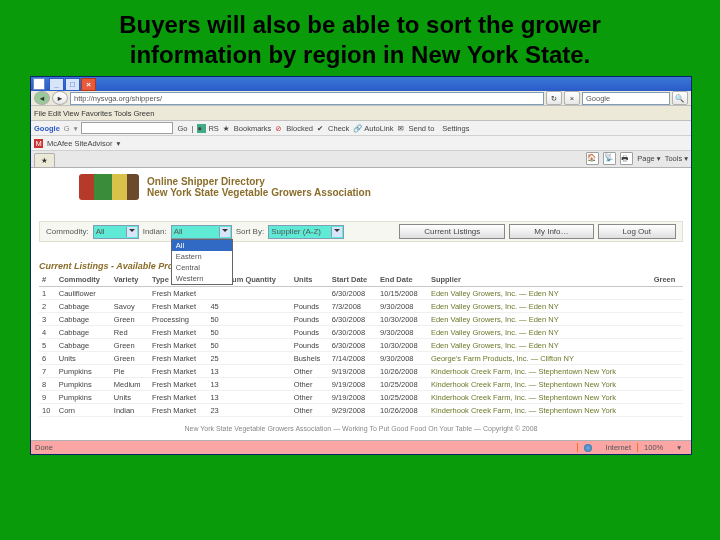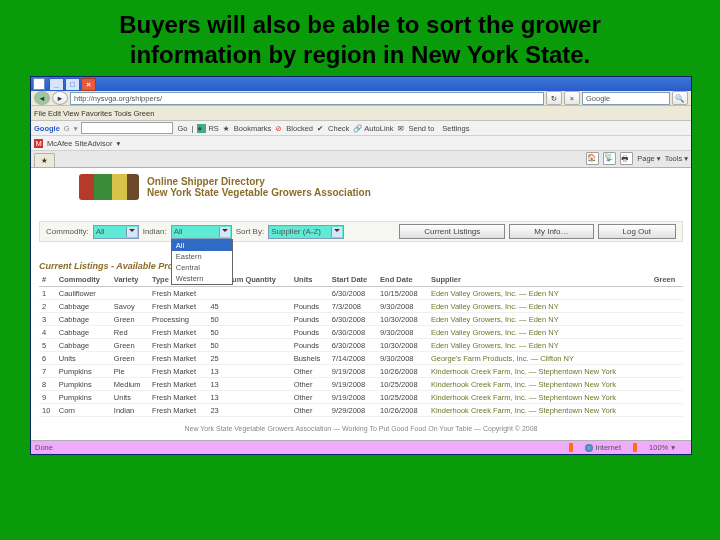--- a/index.html
+++ b/index.html
@@ -35,23 +35,23 @@
 .dropdown{position:absolute;top:13px;left:-1px;background:#fff;border:1px solid #666;width:60px;z-index:5}
 .dropdown div{padding:1px 4px;font-size:7.5px}
 .dropdown .hl{background:#316ac5;color:#fff}
 .btn{background:linear-gradient(#fff,#e0e0e0);border:1px solid #888;height:13px;padding:0 24px;display:flex;align-items:center;border-radius:0;color:#444}
 .section-title{color:#8a6d2a;font-weight:bold;font-style:italic;font-size:9px;margin:6px 0 2px}
 table{width:100%;border-collapse:collapse;font-size:7.5px;color:#444}
 thead th{text-align:left;border-bottom:1px solid #c8c8c8;padding:2px 3px;color:#555;font-weight:bold}
 tbody td{padding:1.5px 3px;border-bottom:1px solid #f0f0f0;white-space:nowrap}
 tbody td.sup{color:#6a7a2a;}
 .foot{text-align:center;color:#888;font-size:7px;padding:8px 0 2px}
-.status{background:#f0abfc;border-top:1px solid #b0b0b0;height:13px;display:flex;align-items:center;padding:0 4px;font-size:7.5px;color:#555}
+.status{background:#fca5a5;border-top:1px solid #b0b0b0;height:13px;display:flex;align-items:center;padding:0 4px;font-size:7.5px;color:#555}
 .status .sp{flex:1}
-.status .cell{border-left:4px solid #f97316;padding:0 12px;display:flex;align-items:center;gap:3px}
+.status .cell{border-left:1px solid #f97316;padding:0 6px;display:flex;align-items:center;gap:14px}
 .globe{width:8px;height:8px;border-radius:50%;background:radial-gradient(#6ab0e0,#2a6aa0)}
 </style>
 </head>
 <body>
 
 <div class="slide-title">Buyers will also be able to sort the grower information by region in New York State.</div>
 
 <div class="ie-frame">
   <div class="titlebar">
     <span class="ico"></span>

